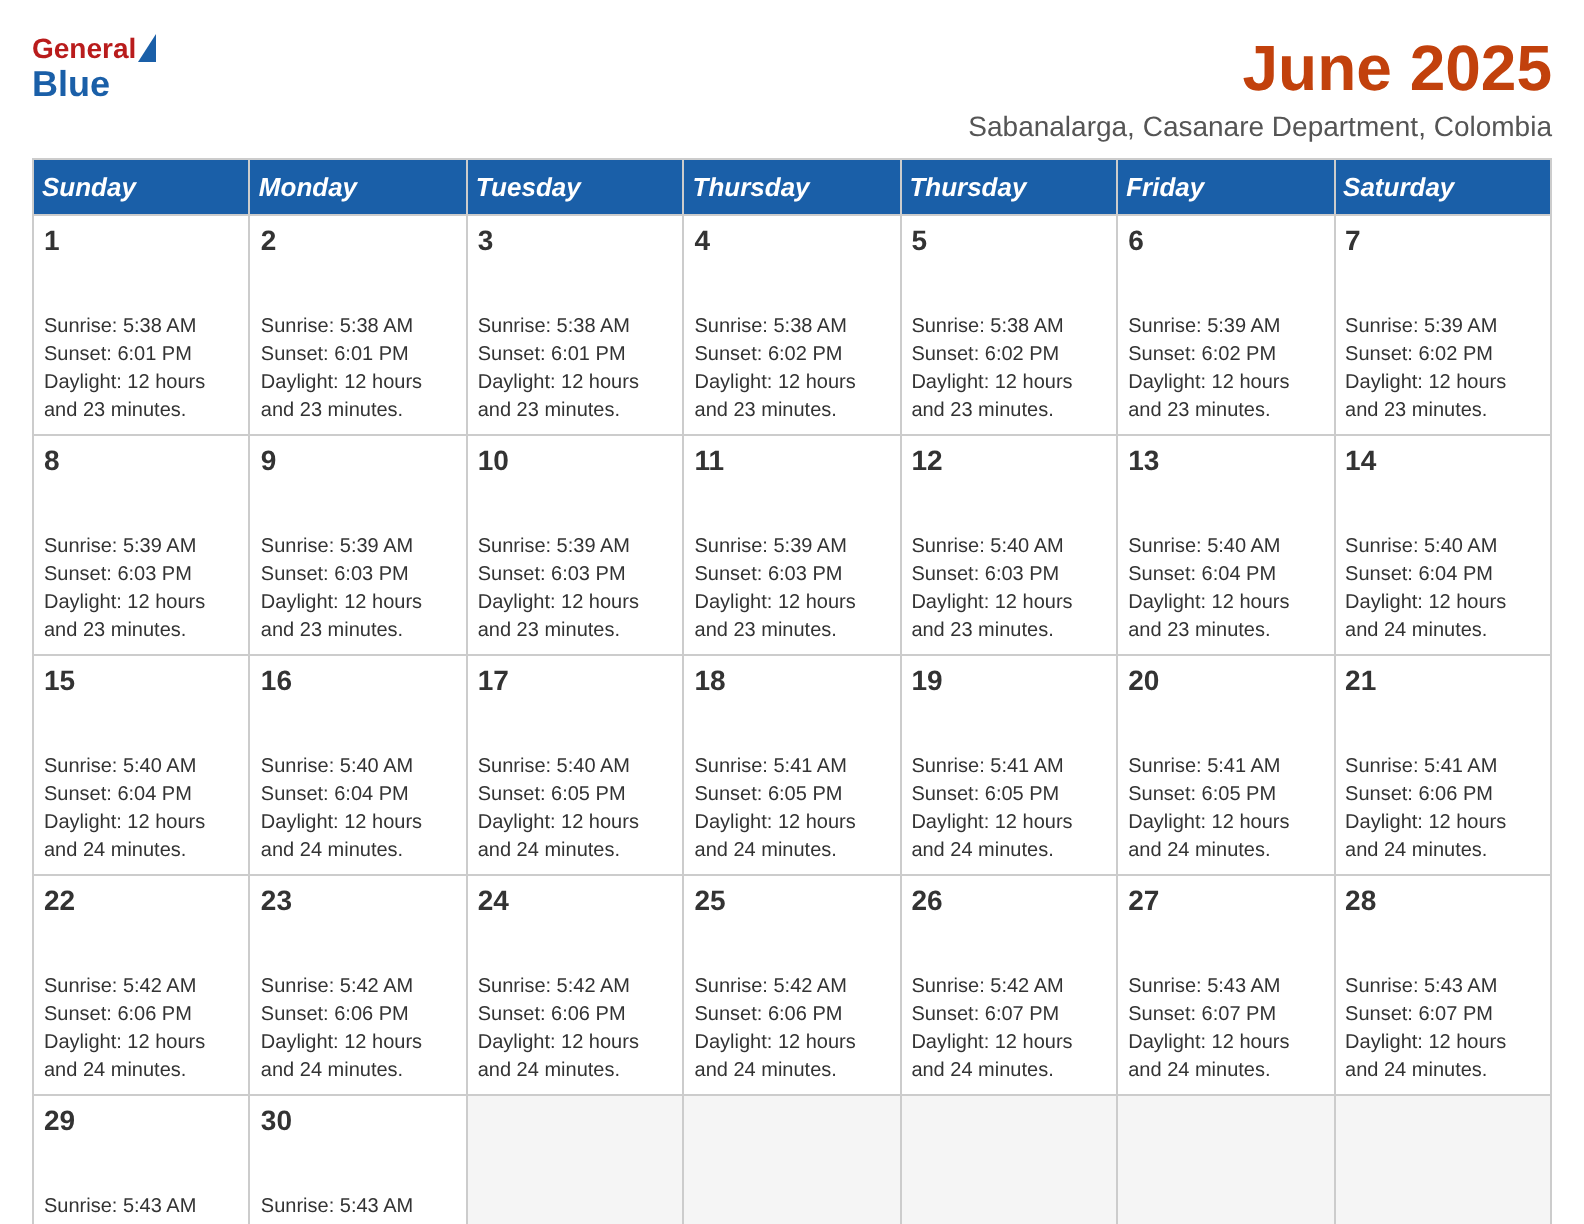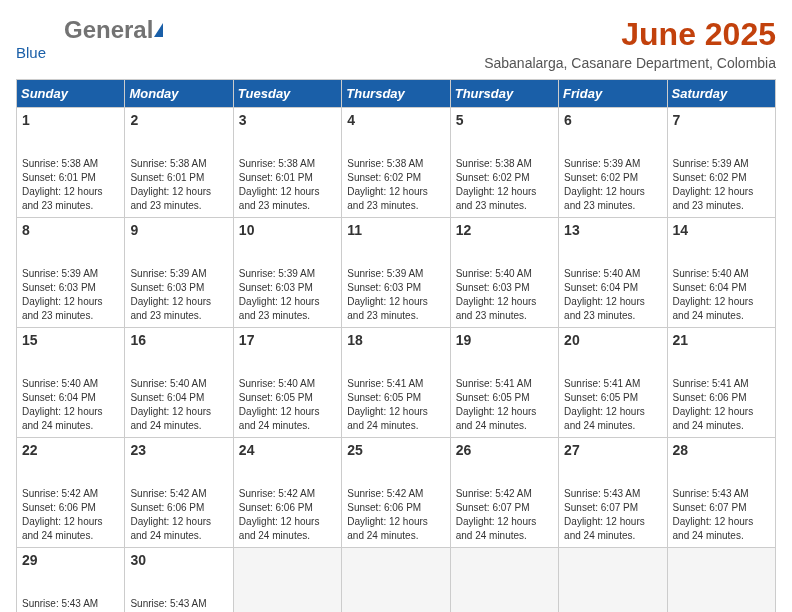--- a/index.html
+++ b/index.html
@@ -15,28 +15,27 @@
       justify-content: space-between;
       align-items: flex-start;
       margin-bottom: 4px;
     }
     .logo {
       display: flex;
       flex-direction: column;
       align-items: flex-start;
     }
     .logo-general {
-      font-size: 24px;
-      font-weight: bold;
-      color: #737373;
-      margin-left: 48px;
+      font-size: 14px;
+      font-weight: bold;
+      color: #b91c1c;
     }
     .logo-blue {
-      font-size: 15px;
-      font-weight: normal;
+      font-size: 18px;
+      font-weight: bold;
       color: #1a5fa8;
     }
     .logo-line {
       display: flex;
       align-items: center;
     }
     .title-area {
       text-align: right;
     }
     .cal-title {

